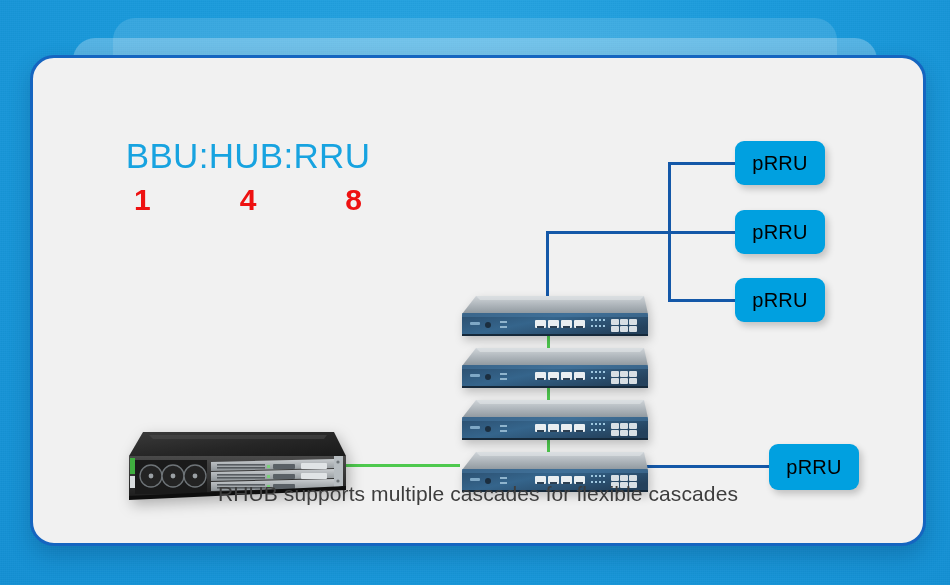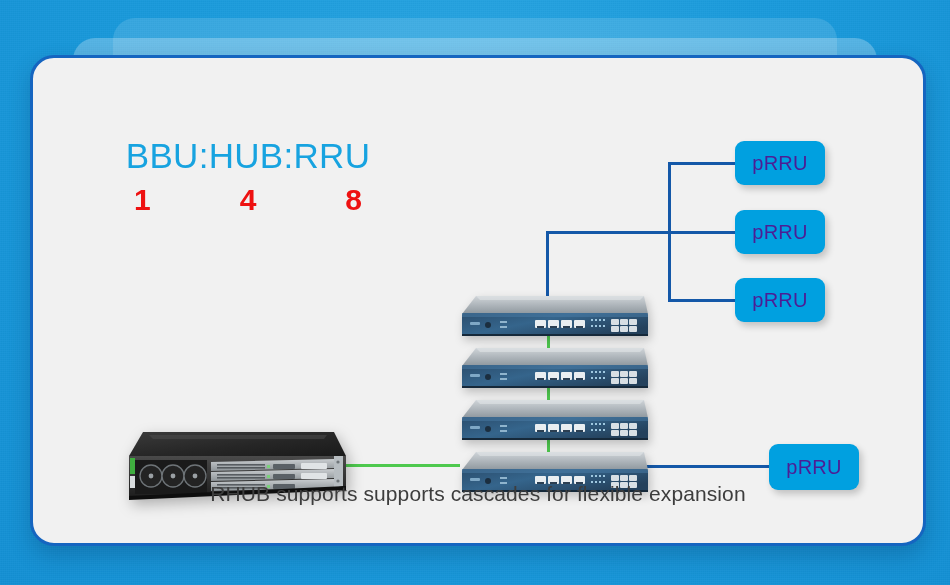--- a/index.html
+++ b/index.html
@@ -98,21 +98,21 @@
     text-align: center;
     font-size: 21px;
     color: #3d3d3d;
     letter-spacing: .1px;
   }
 
   
   .prru {
     position: absolute;
     background: #00a0e0;
-    color: #4c1d95;
+    color: #000000;
     border-radius: 9px;
     display: flex;
     align-items: center;
     justify-content: center;
     font-size: 20px;
     letter-spacing: .2px;
     box-shadow: 3px 4px 7px rgba(0,0,0,.20);
   }
   #prru-1 { left: 702px; top: 83px;  width: 90px; height: 44px; }
   #prru-2 { left: 702px; top: 152px; width: 90px; height: 44px; }
@@ -450,16 +450,16 @@
 
       <polygon points="213,30 222,30 222,60 213,62" fill="#b7bdc1"></polygon>
       <g fill="#6e7478">
         <circle cx="217" cy="36" r="1.6"></circle>
           <circle cx="217" cy="55" r="1.6"></circle>
       </g>
 
       <polygon points="8,70 225,60 225,64 8,74" fill="#0e0e0e"></polygon>
     </svg>
 
-    <div id="caption">RHUB supports supports cascades for flexible expansion</div>
+    <div id="caption">RHUB supports multiple cascades for flexible cascades</div>
 
   </div>
 </div>
 
 </body></html>

